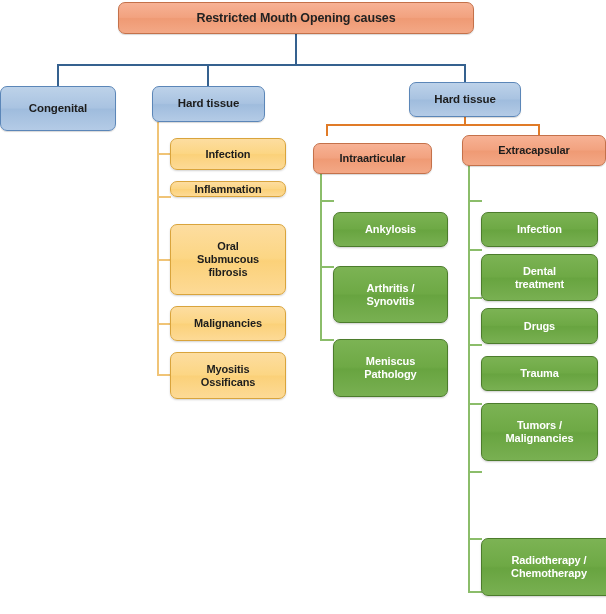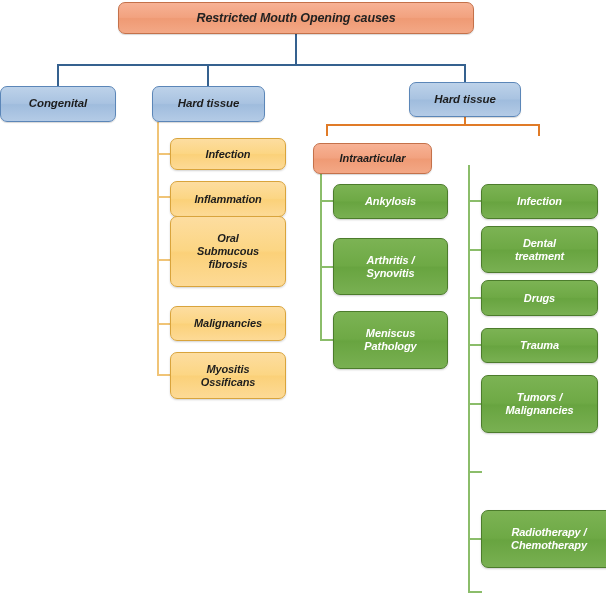--- a/index.html
+++ b/index.html
@@ -10,21 +10,20 @@
   body {
     width: 606px;
     height: 614px;
     font-family: "Liberation Sans", sans-serif;
     overflow: hidden;
   }
   #chart {
     position: relative;
     width: 606px;
     height: 614px;
-    font-style: italic;
   }
 
   .node {
     position: absolute;
     box-sizing: border-box;
     display: flex;
     align-items: center;
     justify-content: center;
     text-align: center;
     border-radius: 7px;
@@ -70,20 +69,21 @@
     box-shadow: 0 1px 2px rgba(0,0,0,0.18);
   }
 
   
   .n-green {
     background: linear-gradient(to bottom, #7cb354 0%, #6ea945 48%, #68a440 52%, #79b052 100%);
     border: 1px solid #4c7c2c;
     color: #ffffff;
     font-size: 11px;
     box-shadow: 0 1px 2px rgba(0,0,0,0.2);
+    margin-top: 28px;
   }
 
   
   .conn {
     position: absolute;
   }
   .c-blue  { background: #35618f; }
   .c-orange{ background: #e07b28; }
   .c-yellow{ background: #f0c477; }
   .c-green { background: #8bbd6a; }
@@ -125,34 +125,35 @@
   <div class="conn c-green" style="left:468px; top:249px; width:14px; height:2px;"></div>
   <div class="conn c-green" style="left:468px; top:297px; width:14px; height:2px;"></div>
   <div class="conn c-green" style="left:468px; top:344px; width:14px; height:2px;"></div>
   <div class="conn c-green" style="left:468px; top:403px; width:14px; height:2px;"></div>
   <div class="conn c-green" style="left:468px; top:471px; width:14px; height:2px;"></div>
   <div class="conn c-green" style="left:468px; top:538px; width:14px; height:2px;"></div>
   <div class="conn c-green" style="left:468px; top:591px; width:14px; height:2px;"></div>
 
   <div class="node n-root" style="left:118px; top:2px; width:356px; height:32px;">Restricted Mouth Opening causes</div>
 
-  <div class="node n-blue" style="left:0px; top:86px; width:116px; height:36px;">Congenital</div>
+  <div class="node n-blue" style="left:0px; top:86px; width:116px; height:45px;">Congenital</div>
   <div class="node n-blue" style="left:152px; top:86px; width:113px; height:36px;">Hard tissue</div>
   <div class="node n-blue" style="left:409px; top:82px; width:112px; height:35px;">Hard tissue</div>
 
   <div class="node n-yellow" style="left:170px; top:138px; width:116px; height:32px;">Infection</div>
-  <div class="node n-yellow" style="left:170px; top:181px; width:116px; height:36px;">Inflammation</div>
-  <div class="node n-yellow" style="left:170px; top:216px; width:116px; height:71px;">Oral
+  <div class="node n-yellow" style="left:170px; top:181px; width:116px; height:16px;">Inflammation</div>
+  <div class="node n-yellow" style="left:170px; top:224px; width:116px; height:71px;">Oral
 Submucous
 fibrosis</div>
   <div class="node n-yellow" style="left:170px; top:306px; width:116px; height:35px;">Malignancies</div>
   <div class="node n-yellow" style="left:170px; top:352px; width:116px; height:47px;">Myositis
 Ossificans</div>
 
   <div class="node n-orange" style="left:313px; top:135px; width:119px; height:31px;margin-top:8px;">Intraarticular</div>
+  <div class="node n-orange" style="left:462px; top:135px; width:144px; height:31px;">Extracapsular</div>
 
   <div class="node n-green" style="left:333px; top:184px; width:115px; height:35px;">Ankylosis</div>
   <div class="node n-green" style="left:333px; top:238px; width:115px; height:57px;">Arthritis /
 Synovitis</div>
   <div class="node n-green" style="left:333px; top:311px; width:115px; height:58px;">Meniscus
 Pathology</div>
 
   <div class="node n-green" style="left:481px; top:184px; width:117px; height:35px;">Infection</div>
   <div class="node n-green" style="left:481px; top:226px; width:117px; height:47px;">Dental
 treatment</div>

